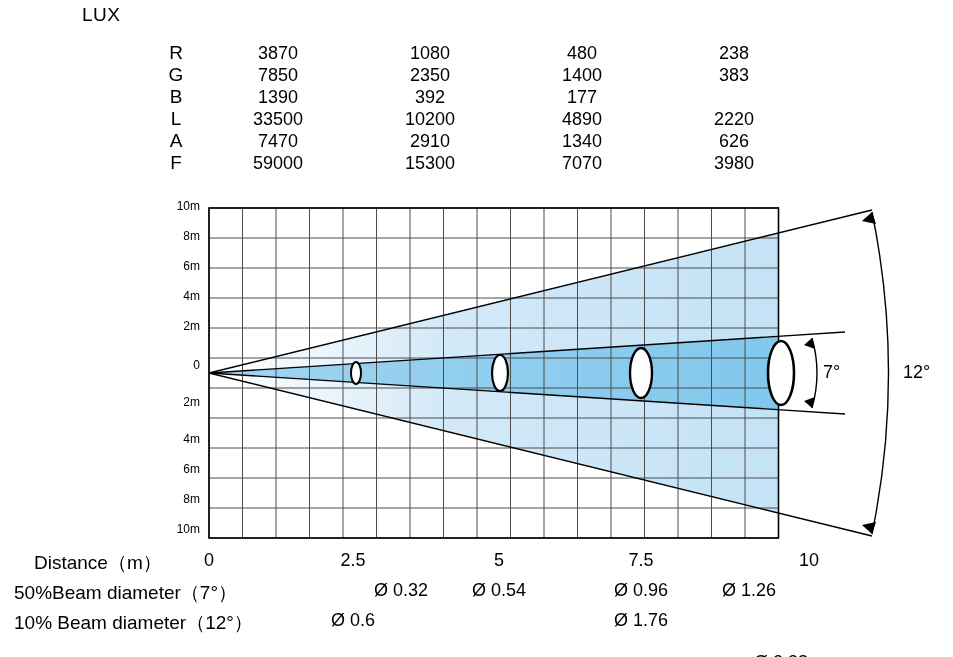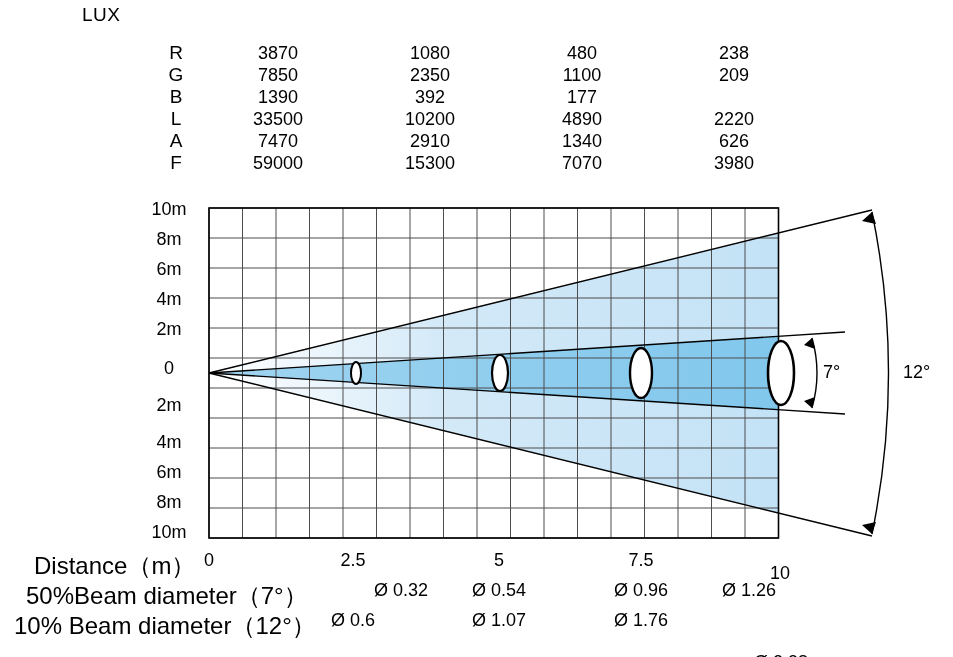--- a/index.html
+++ b/index.html
@@ -59,40 +59,40 @@
     left: 0;
     top: 0;
     width: 953px;
     height: 657px;
   }
 
   
   .y-label {
     position: absolute;
     width: 62px;
-    text-align: center;
-    font-size: 18px;
+    text-align: right;
+    font-size: 12px;
   }
 
   
   .bottom-rows {
     position: absolute;
     left: 0;
     top: 548px;
     width: 953px;
   }
   .b-row {
     position: relative;
     height: 30px;
   }
   .b-rowlabel {
     position: absolute;
     left: 10px;
     top: 2px;
-    font-size: 24px;
+    font-size: 19px;
     white-space: nowrap;
   }
   .b-cell {
     position: absolute;
     top: 2px;
     font-size: 18px;
     text-align: center;
     width: 150px;
   }
 
@@ -113,22 +113,22 @@
       <div class="lux-label">R</div>
       <div class="lux-cell">3870</div>
       <div class="lux-cell">1080</div>
       <div class="lux-cell">480</div>
       <div class="lux-cell">238</div>
     </div>
     <div class="lux-row">
       <div class="lux-label">G</div>
       <div class="lux-cell">7850</div>
       <div class="lux-cell">2350</div>
-      <div class="lux-cell">1100</div>
-      <div class="lux-cell">209</div>
+      <div class="lux-cell">1400</div>
+      <div class="lux-cell">383</div>
     </div>
     <div class="lux-row">
       <div class="lux-label">B</div>
       <div class="lux-cell">1390</div>
       <div class="lux-cell">392</div>
       <div class="lux-cell">177</div>
     </div>
     <div class="lux-row">
       <div class="lux-label">L</div>
       <div class="lux-cell">33500</div>
@@ -250,34 +250,33 @@
   <div class="angle-label" style="left:903px; top:362px;">12°</div>
 
   <div class="bottom-rows">
 
     <div class="b-row">
       <div class="b-rowlabel" style="left:34px;">Distance（m）</div>
       <div class="b-cell" style="left:134px;">0</div>
       <div class="b-cell" style="left:278px;">2.5</div>
       <div class="b-cell" style="left:424px;">5</div>
       <div class="b-cell" style="left:566px;">7.5</div>
-      <div class="b-cell" style="left:705px;margin-top:13px;">10</div>
+      <div class="b-cell" style="left:734px;">10</div>
     </div>
 
     <div class="b-row">
-      <div class="b-rowlabel" style="left:26px;">50%Beam diameter（7°）</div>
+      <div class="b-rowlabel" style="left:14px;">50%Beam diameter（7°）</div>
       <div class="b-cell" style="left:278px;text-align:right;">Ø 0.32</div>
       <div class="b-cell" style="left:424px;">Ø 0.54</div>
       <div class="b-cell" style="left:566px;">Ø 0.96</div>
       <div class="b-cell" style="left:674px;">Ø 1.26</div>
     </div>
 
     <div class="b-row">
       <div class="b-rowlabel" style="left:14px;text-align:center;">10% Beam diameter（12°）</div>
       <div class="b-cell" style="left:278px;">Ø  0.6</div>
-      <div class="b-cell" style="left:424px;">Ø 1.07</div>
       <div class="b-cell" style="left:566px;">Ø 1.76</div>
       <div class="b-cell" style="left:706px;margin-top:42px;">Ø 2.38</div>
     </div>
 
   </div>
 
 </div>
 
 </body></html>

